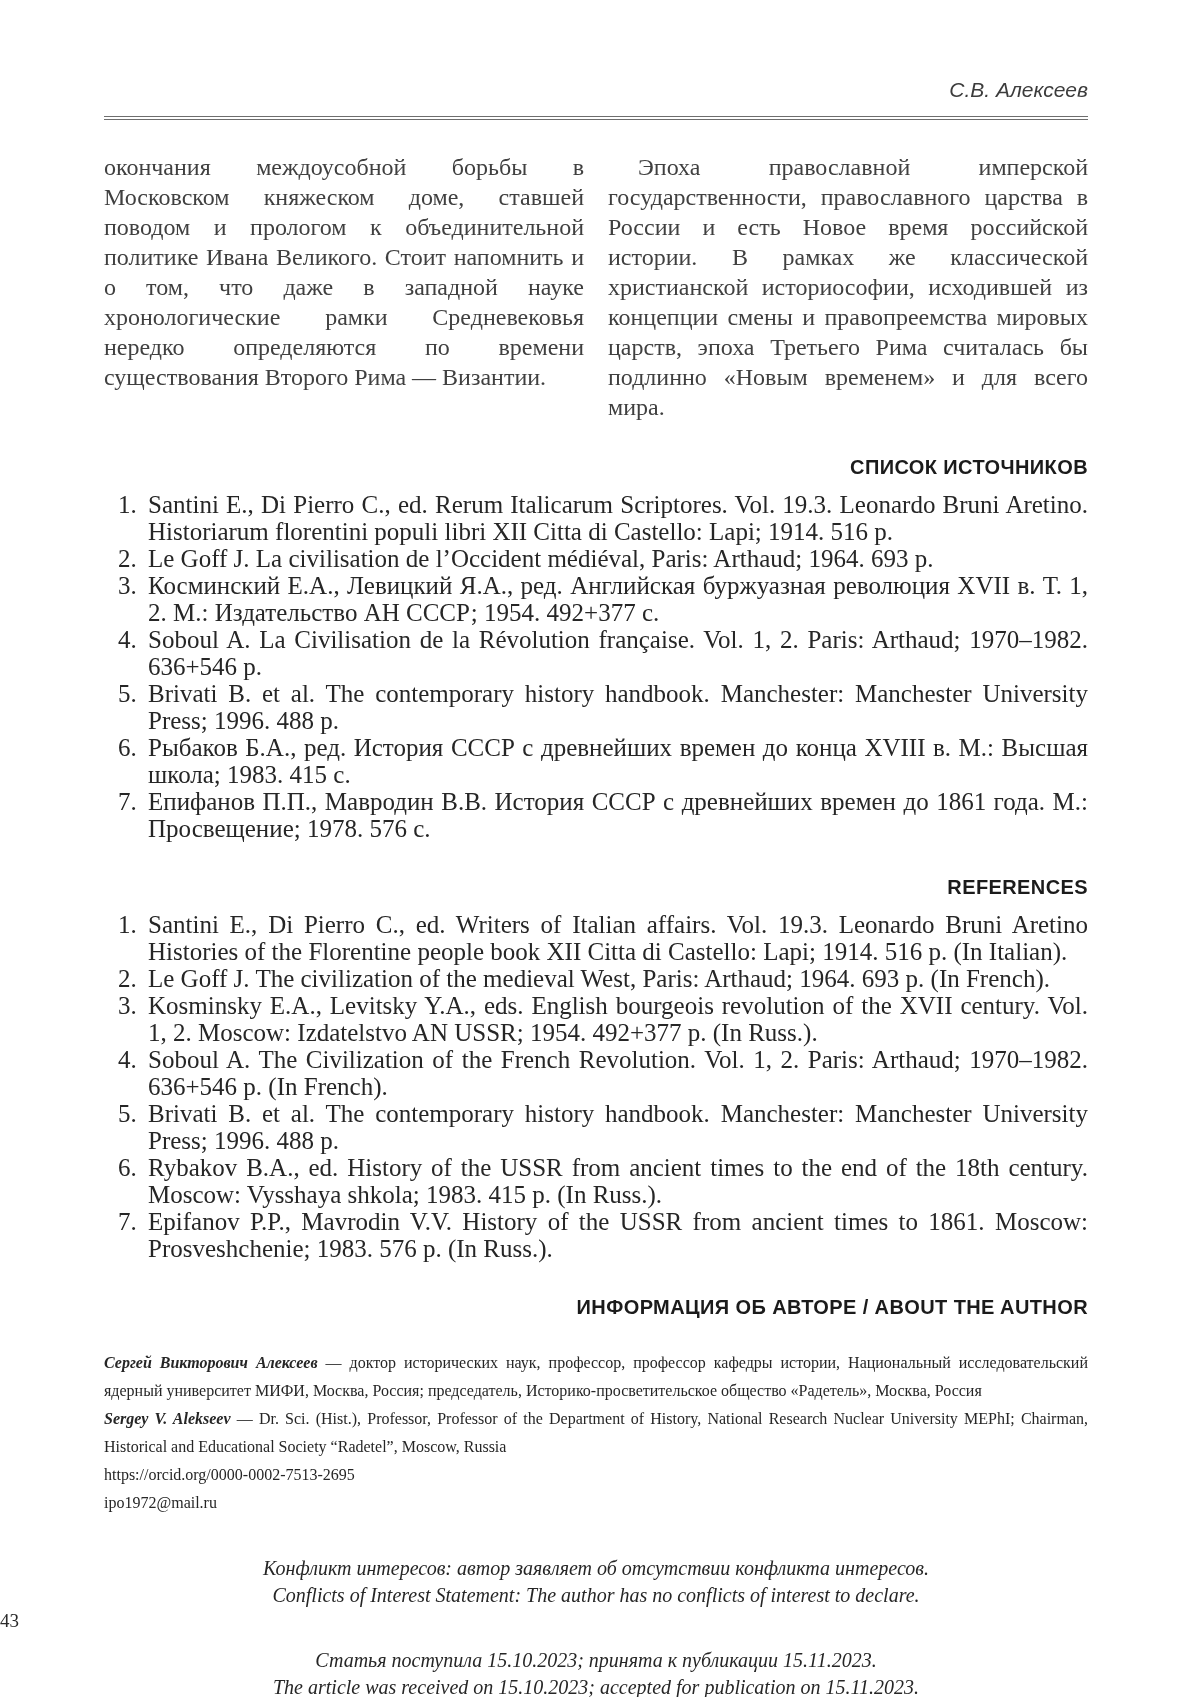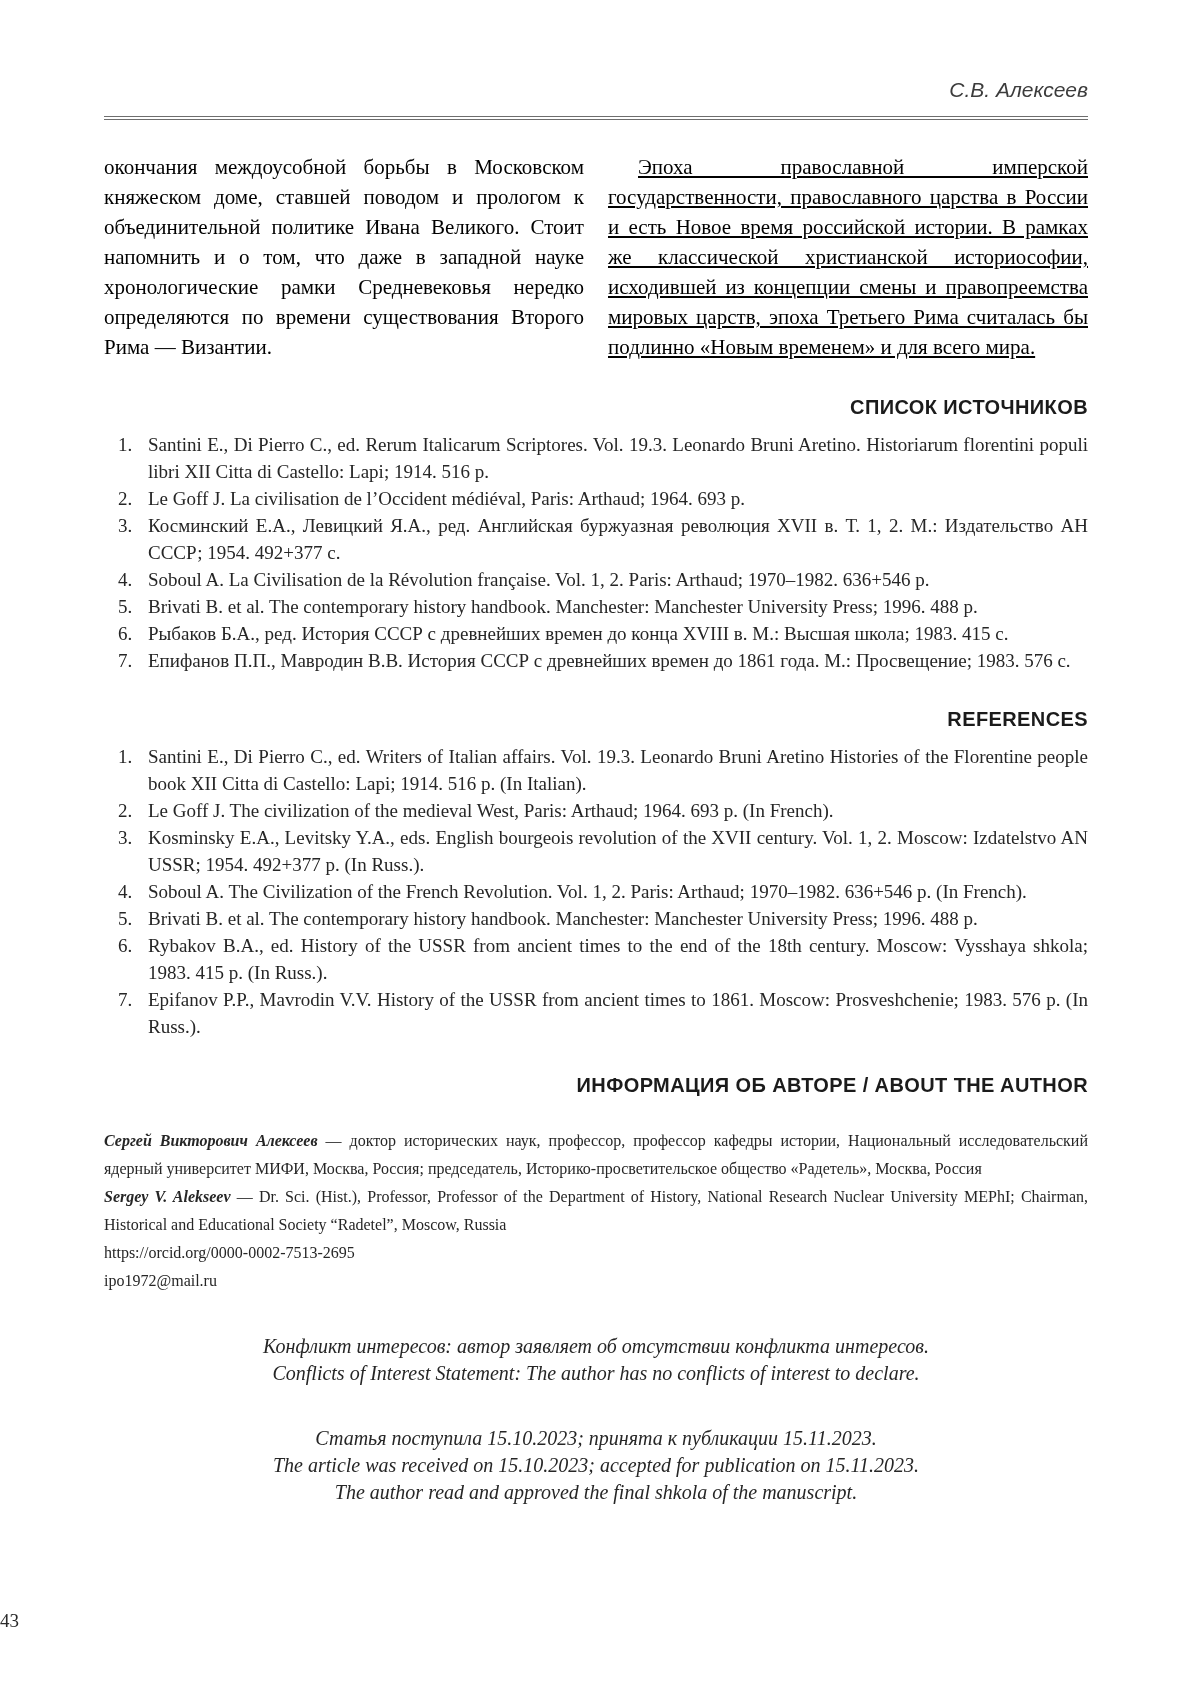--- a/index.html
+++ b/index.html
@@ -33,26 +33,26 @@
 
   
   .columns {
     display: flex;
     gap: 24px;
     margin-top: 32px;
   }
   .col {
     flex: 1 1 0;
     margin: 0;
-    font-size: 21px;
+    font-size: 24px;
     line-height: 30px;
     text-align: justify;
-    color: #000000;
+    color: #404040;
   }
-  .col.indent { text-indent: 30px; text-decoration: underline; }
+  .col.indent { text-indent: 30px; }
 
   
   .section-heading {
     margin: 34px 0 12px 0;
     text-align: right;
     font-family: "Liberation Sans", sans-serif;
     font-weight: bold;
     font-size: 20px;
     letter-spacing: 0.4px;
     color: #1b1b1b;
@@ -62,21 +62,21 @@
   ol.ref-list {
     list-style: none;
     counter-reset: refitem;
     margin: 0;
     padding: 0;
   }
   ol.ref-list li {
     counter-increment: refitem;
     position: relative;
     padding-left: 44px;
-    font-size: 19px;
+    font-size: 25px;
     line-height: 27px;
     text-align: justify;
     color: #262626;
   }
   ol.ref-list li::before {
     content: counter(refitem) ".";
     position: absolute;
     left: 14px;
   }
 
@@ -130,21 +130,21 @@
 
   <section>
     <h2 class="section-heading">СПИСОК ИСТОЧНИКОВ</h2>
     <ol class="ref-list">
         <li>Santini E., Di Pierro C., ed. Rerum Italicarum Scriptores. Vol. 19.3. Leonardo Bruni Aretino. Historiarum florentini populi libri XII Citta di Castello: Lapi; 1914. 516 p.</li>
         <li>Le Goff J. La civilisation de l’Occident médiéval, Paris: Arthaud; 1964. 693 p.</li>
         <li>Косминский Е.А., Левицкий Я.А., ред. Английская буржуазная революция XVII в. Т. 1, 2. М.: Издательство АН СССР; 1954. 492+377 с.</li>
         <li>Soboul A. La Civilisation de la Révolution française. Vol. 1, 2. Paris: Arthaud; 1970–1982. 636+546 p.</li>
         <li>Brivati B. et al. The contemporary history handbook. Manchester: Manchester University Press; 1996. 488 p.</li>
         <li>Рыбаков Б.А., ред. История СССР с древнейших времен до конца XVIII в. М.: Высшая школа; 1983. 415 с.</li>
-        <li>Епифанов П.П., Мавродин В.В. История СССР с древнейших времен до 1861 года. М.: Просвещение; 1983. 576 с.</li>
+        <li>Епифанов П.П., Мавродин В.В. История СССР с древнейших времен до 1861 года. М.: Просвещение; 1978. 576 с.</li>
       </ol>
   </section>
 
   <section>
     <h2 class="section-heading">REFERENCES</h2>
     <ol class="ref-list">
         <li>Santini E., Di Pierro C., ed. Writers of Italian affairs. Vol. 19.3. Leonardo Bruni Aretino Histories of the Florentine people book XII Citta di Castello: Lapi; 1914. 516 p. (In Italian).</li>
         <li>Le Goff J. The civilization of the medieval West, Paris: Arthaud; 1964. 693 p. (In French).</li>
         <li>Kosminsky E.A., Levitsky Y.A., eds. English bourgeois revolution of the XVII century. Vol. 1, 2. Moscow: Izdatelstvo AN USSR; 1954. 492+377 p. (In Russ.).</li>
         <li>Soboul A. The Civilization of the French Revolution. Vol. 1, 2. Paris: Arthaud; 1970–1982. 636+546 p. (In French).</li>

